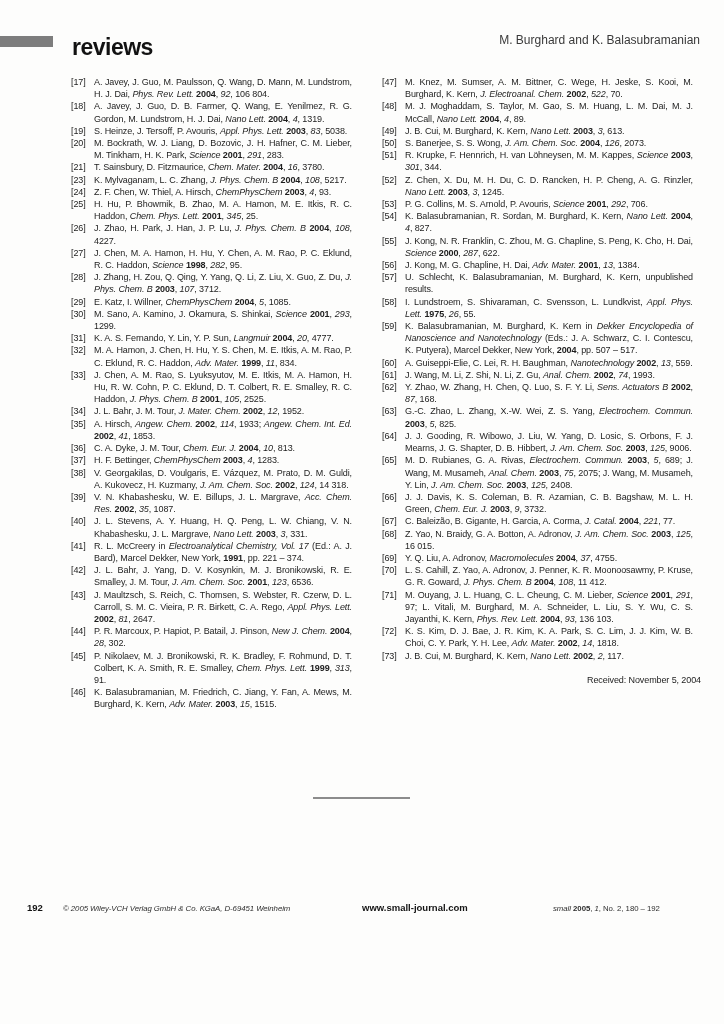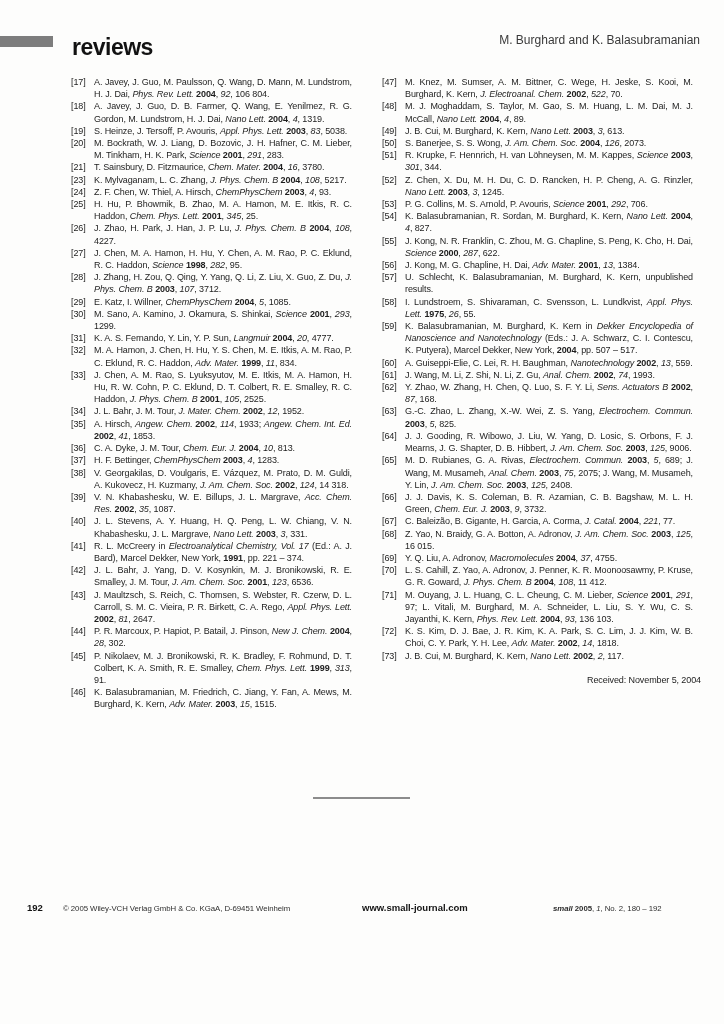--- a/index.html
+++ b/index.html
@@ -17,28 +17,28 @@
   .refs{position:absolute;left:63px;top:68px;display:flex;}
   .refcol{width:297px;margin:0 14px 0 0;}
   .refcol.right{width:327px;margin:0;}
   ul.reflist{list-style:none;margin:8px;padding:0;font-size:9px;line-height:12.2px;
     text-align:justify;letter-spacing:-0.1px;}
   ul.reflist li{padding-left:23px;text-indent:-23px;}
   .refnum{display:inline-block;width:23px;text-indent:0;}
   .s-r{font-style:normal;font-weight:normal;}
   .s-i{font-style:italic;}
   .s-b{font-weight:bold;}
-  .s-bi{font-weight:bold;font-style:italic;}
+  .s-bi{font-weight:normal;font-style:italic;}
   .received{margin-top:12px;font-size:9px;line-height:12px;text-align:right;
     letter-spacing:-0.1px;color:#1d1d1d;}
   
   .divider{position:absolute;top:797px;left:313px;width:97px;height:2px;background:#8c8c8c;}
   
   .ft-page{position:absolute;left:27px;top:902px;font-size:9.5px;font-weight:bold;color:#141414;}
-  .ft-copy{position:absolute;left:63px;top:904px;font-size:7.8px;color:#2e2e2e;letter-spacing:-0.05px;}
+  .ft-copy{position:absolute;left:63px;top:904px;font-size:7.8px;color:#2e2e2e;letter-spacing:-0.05px;font-style:italic;}
   .ft-url{position:absolute;left:362px;top:902px;font-size:9.5px;font-weight:bold;color:#141414;}
   .ft-cite{position:absolute;left:553px;top:904px;font-size:7.8px;color:#2e2e2e;letter-spacing:-0.05px;}
 </style>
 </head>
 <body>
 
 <div class="page">
 
   <div class="hdr-bar"></div>
   <h1 class="hdr-title">reviews</h1>

